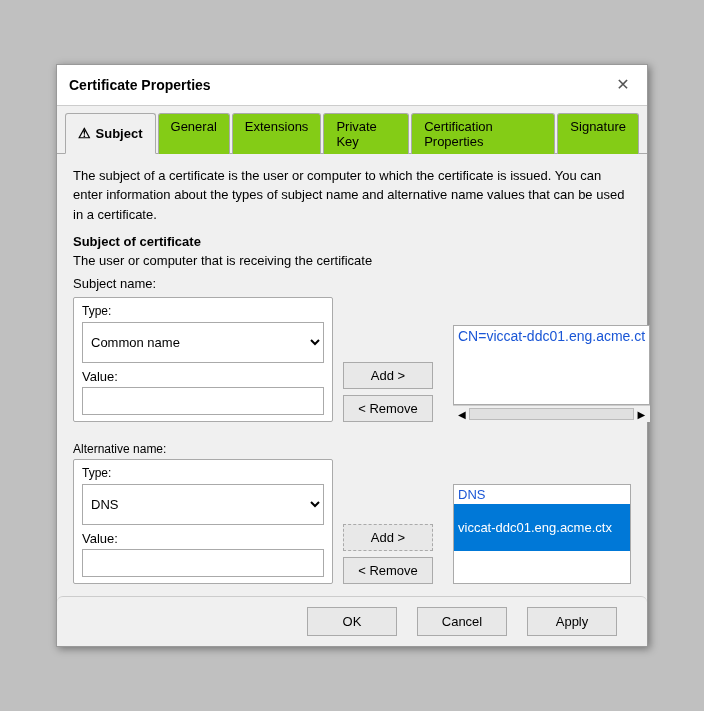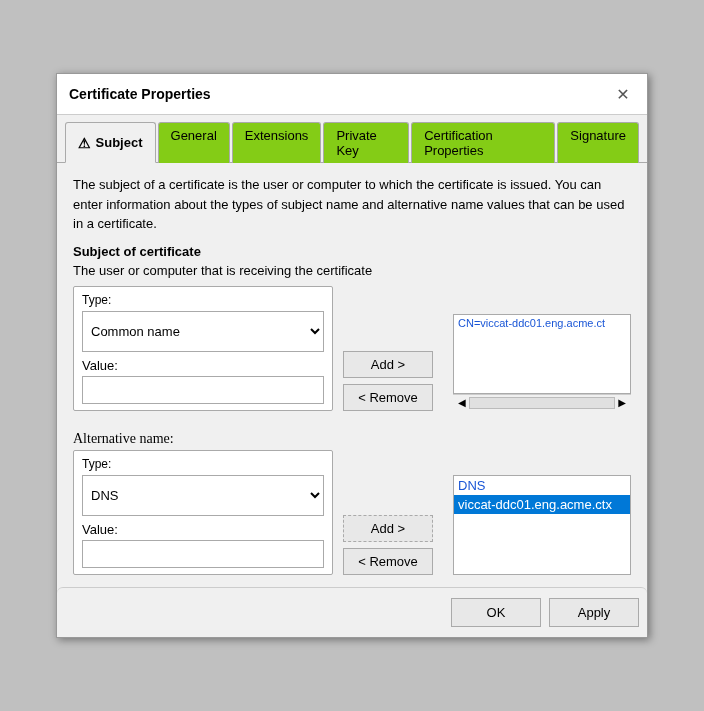--- a/index.html
+++ b/index.html
@@ -160,21 +160,21 @@
     .btn.dashed {
       border-style: dashed;
     }
 
     .list-box {
       border: 1px solid #aaa;
       background: #fff;
       min-height: 80px;
       overflow-x: auto;
       overflow-y: hidden;
-      font-size: 11px;
+      font-size: 14px;
     }
     .list-box-item {
       padding: 2px 4px;
       white-space: nowrap;
       color: #1a56d6;
     }
     .list-box-scrollbar {
       display: flex;
       align-items: center;
       border-top: 1px solid #ccc;
@@ -199,53 +199,52 @@
       min-height: 100px;
       font-size: 13px;
     }
     .alt-list-header {
       color: #1a56d6;
       padding: 2px 4px;
     }
     .alt-list-selected {
       background: #0078d7;
       color: #fff;
-      padding: 2px 4px;
+      padding: 16px 4px;
     }
 
     .spacer { height: 10px; }
 
     .bottom-bar {
       display: flex;
       justify-content: flex-end;
-      gap: 8px;
-      padding: 10px 8px;
+      gap: 20px;
+      padding: 10px 30px;
       border-top: 1px solid #ccc;
       background: #f0f0f0;
       border-radius: 6px;
     }
     .bottom-btn {
       width: 90px;
       padding: 6px 0;
       background: #e8e8e8;
       border: 1px solid #aaa;
       cursor: pointer;
       font-size: 13px;
       font-family: inherit;
       text-align: center;
     }
 
     .subject-name-label {
       font-size: 13px;
       margin-bottom: 6px;
     }
     .alt-name-label {
-      font-size: 14px;
+      font-size: 12px;
       margin: 10px 0 3px 0;
-      font-family: Liberation Serif, serif;
     }
   </style>
 </head>
 <body>
 
 <div class="dialog">
 
   <div class="title-bar">
     <span class="title-bar-text">Certificate Properties</span>
     <button class="close-btn">✕</button>
@@ -271,20 +270,21 @@
     <div class="tab">
       <span>Signature</span>
     </div>
   </div>
 
   <div class="content">
     <p class="description">The subject of a certificate is the user or computer to which the certificate is issued. You can enter information about the types of subject name and alternative name values that can be used in a certificate.</p>
     <p class="section-title">Subject of certificate</p>
     <p class="section-sub">The user or computer that is receiving the certificate</p>
 
+    <div class="subject-name-label">Subject name:</div>
     <div class="two-col">
 
       <div class="left-panel">
         <div class="group-box">
           <div class="group-label">Type:</div>
           <select>
             <option>Common name</option>
             <option>Organization</option>
             <option>Organizational unit</option>
             <option>Country/region</option>
@@ -341,15 +341,16 @@
         <div class="alt-list-box">
           <div class="alt-list-header">DNS</div>
           <div class="alt-list-selected">viccat-ddc01.eng.acme.ctx</div>
         </div>
       </div>
     </div>
   </div>
 
   <div class="bottom-bar">
     <button class="bottom-btn">OK</button>
+    <button class="bottom-btn">Cancel</button>
     <button class="bottom-btn">Apply</button>
   </div>
 </div>
 
 </body></html>

